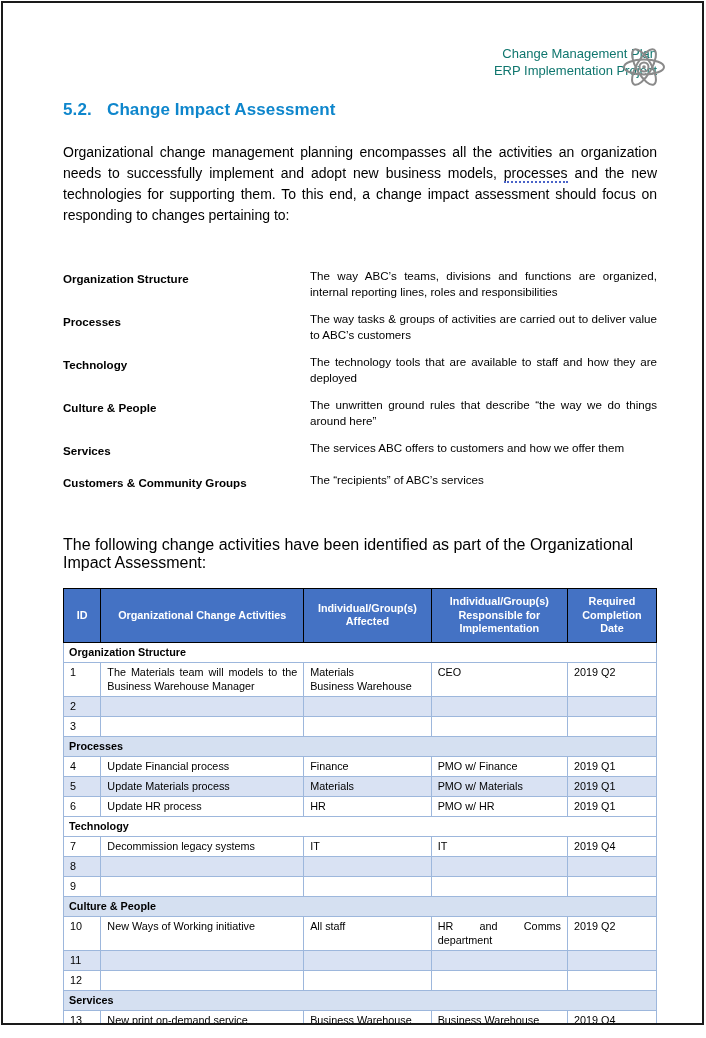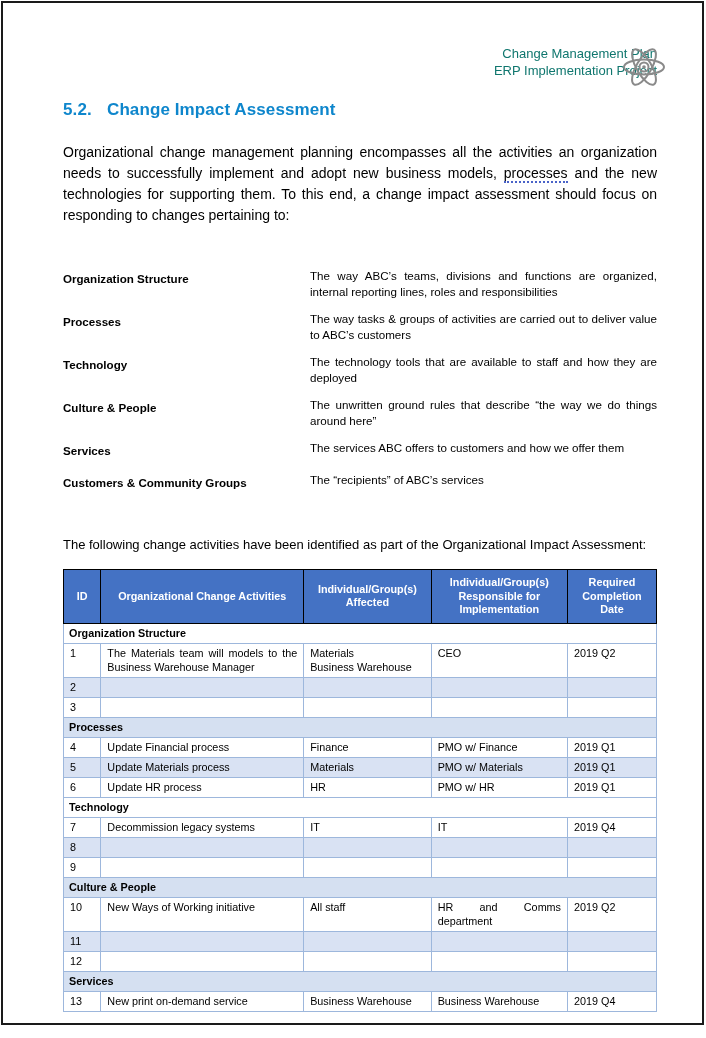--- a/index.html
+++ b/index.html
@@ -48,21 +48,21 @@
   .def-grid {
     margin-top: 42px;
     display: grid;
     grid-template-columns: 247px 1fr;
     row-gap: 11px;
   }
   .def-term { font-size: 11.6px; font-weight: bold; line-height: 21px; }
   .def-desc { font-size: 11.6px; line-height: 16px; text-align: justify; }
 
   
-  .table-intro { margin-top: 43px; font-size: 13px; line-height: 18px; }
+  .table-intro { margin-top: 43px; font-size: 16px; line-height: 18px; }
 
   
   table.impact {
     margin-top: 15px;
     width: 100%;
     border-collapse: collapse;
     table-layout: fixed;
   }
   table.impact th {
     border: 1px solid #000;

